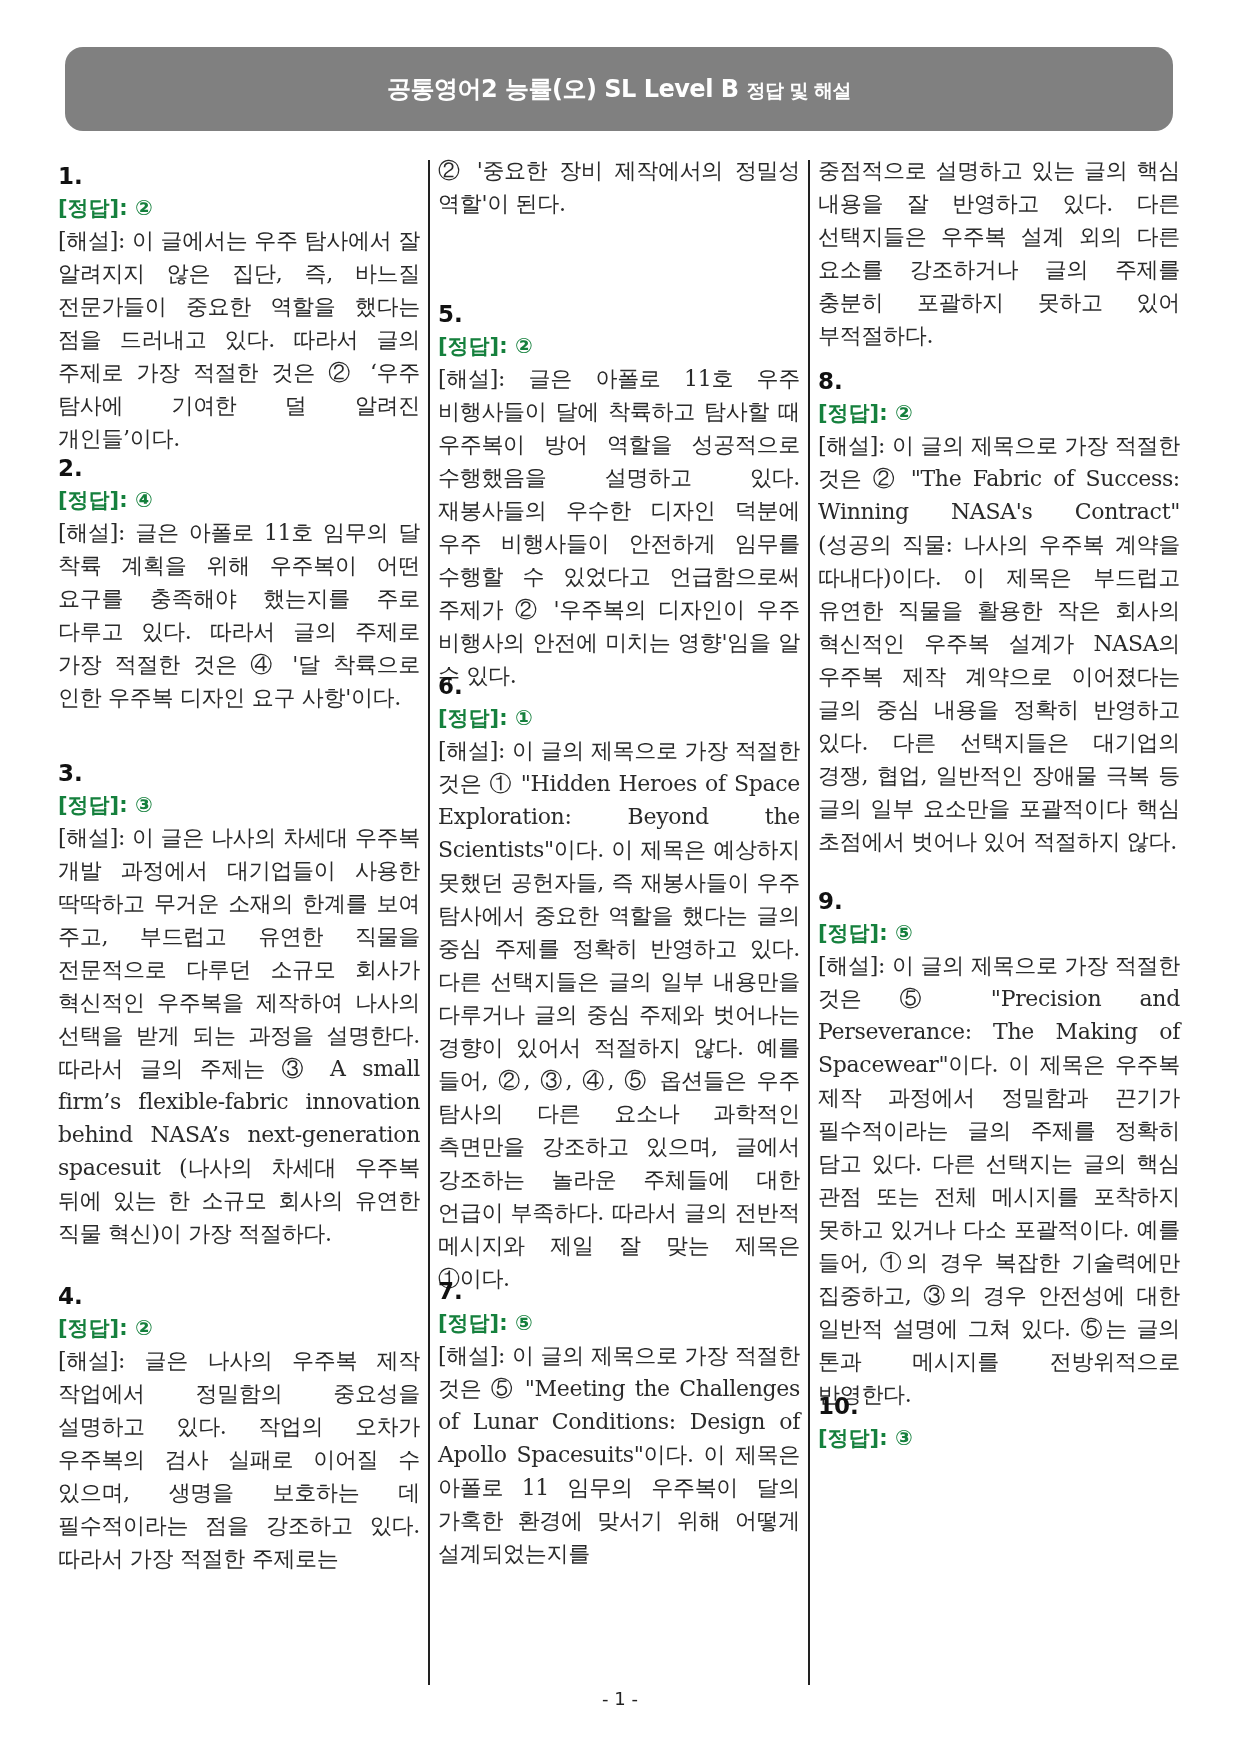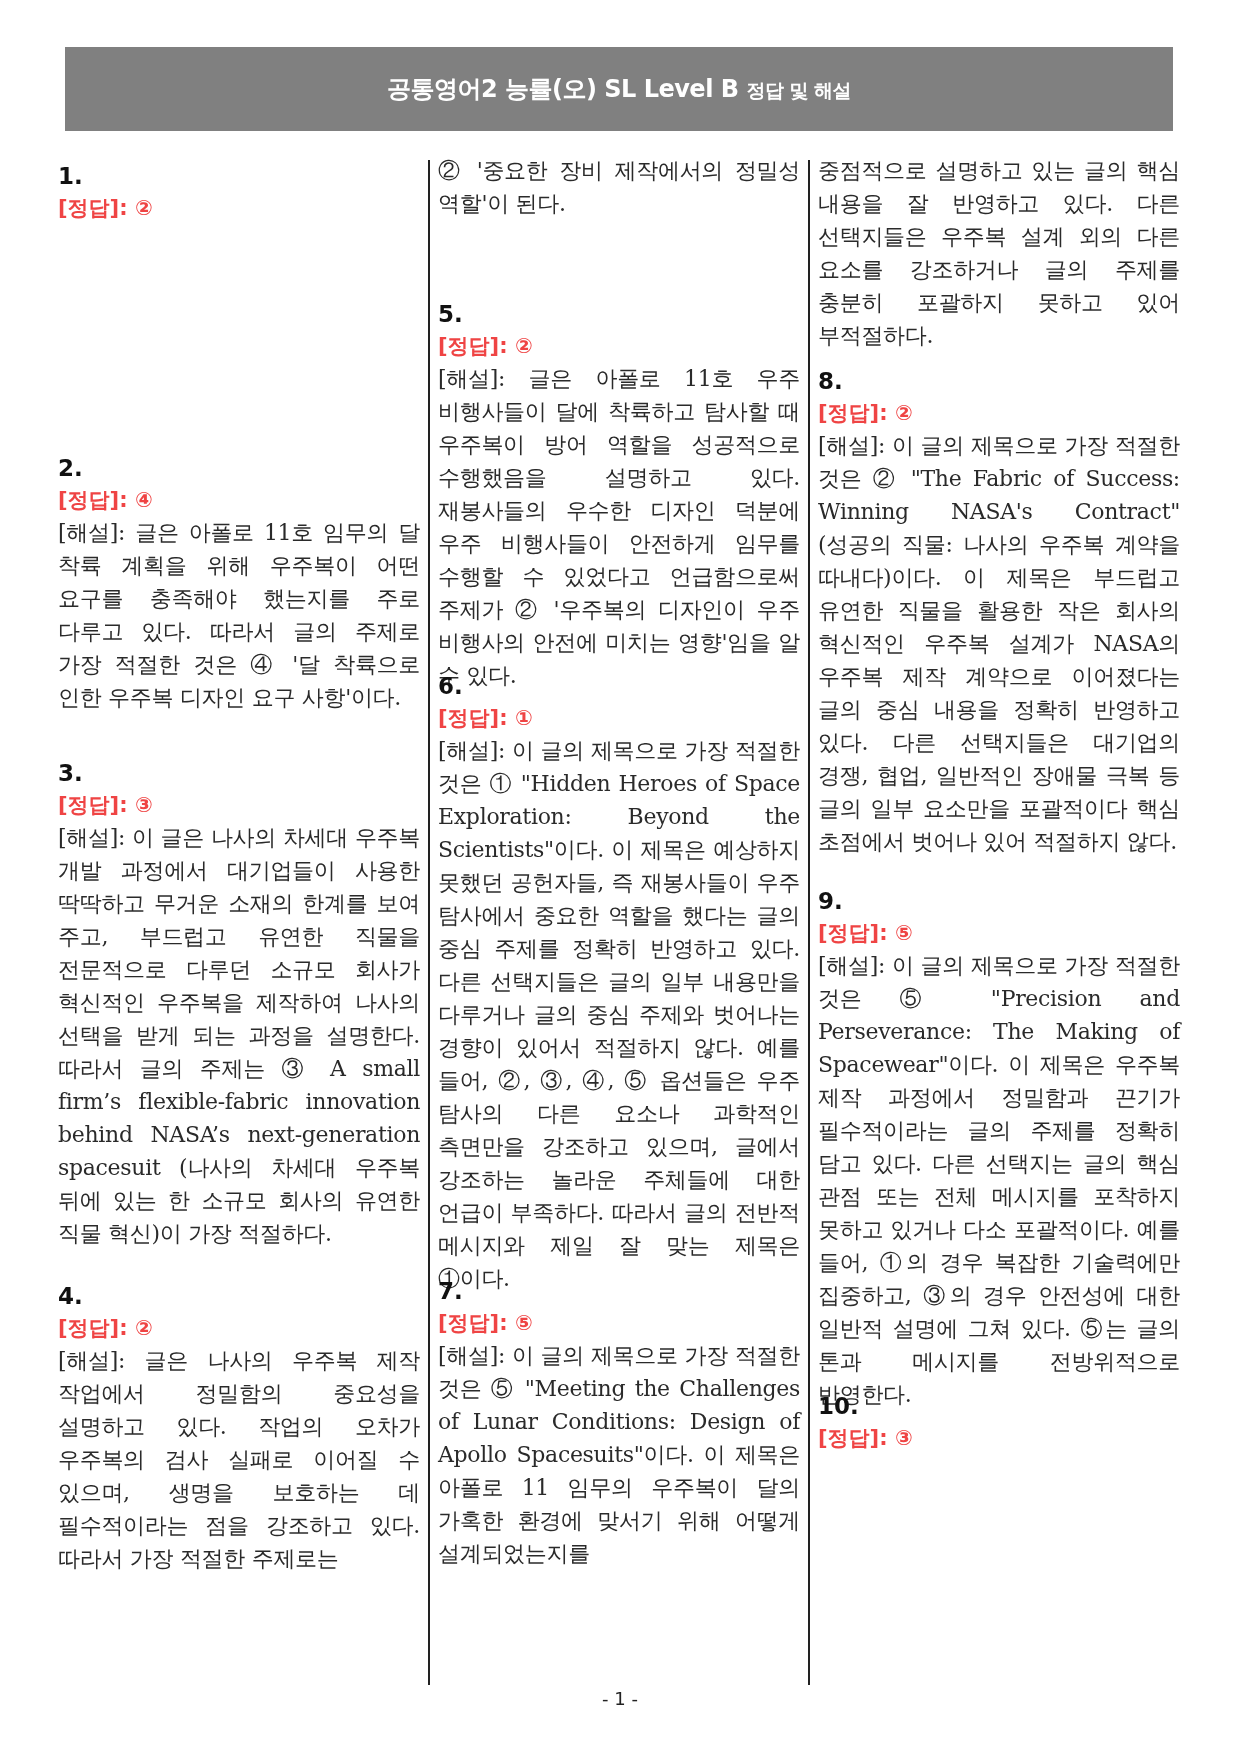--- a/index.html
+++ b/index.html
@@ -18,20 +18,21 @@
     .header-bar {
       position: absolute;
       left: 65px;
       top: 47px;
       width: 1108px;
       height: 84px;
       background: #808080;
       display: flex;
       align-items: center;
       justify-content: center;
+      border-radius: 18px;
     }
     .header-title {
       color: #ffffff;
       font-family: "DejaVu Sans", sans-serif;
       font-weight: bold;
       font-size: 24px;
       letter-spacing: -0.5px;
     }
     .header-title .small {
       font-size: 19px;
@@ -71,21 +72,21 @@
       font-size: 23px;
       line-height: 32px;
       color: #111111;
       margin: 0;
     }
     .qanswer {
       font-family: "DejaVu Sans", sans-serif;
       font-weight: bold;
       font-size: 21px;
       line-height: 32px;
-      color: #ef4444;
+      color: #15803d;
       margin: 0;
     }
     .qexpl {
       font-size: 22px;
       line-height: 33px;
       text-align: justify;
       color: #2a2a2a;
       margin: 0;
       letter-spacing: -0.3px;
       word-break: keep-all;
@@ -112,20 +113,21 @@
 </div>
 
 <div class="columns">
   <div class="col-divider divider-1"></div>
   <div class="col-divider divider-2"></div>
 
   <div class="col col-1">
     <div class="qblock" style="top:0px;">
       <p class="qnum">1.</p>
       <p class="qanswer">[정답]: ②</p>
+      <p class="qexpl">[해설]: 이 글에서는 우주 탐사에서 잘 알려지지 않은 집단, 즉, 바느질 전문가들이 중요한 역할을 했다는 점을 드러내고 있다. 따라서 글의 주제로 가장 적절한 것은 ② ‘우주 탐사에 기여한 덜 알려진 개인들’이다.</p>
     </div>
     <div class="qblock" style="top:292px;">
       <p class="qnum">2.</p>
       <p class="qanswer">[정답]: ④</p>
       <p class="qexpl">[해설]: 글은 아폴로 11호 임무의 달 착륙 계획을 위해 우주복이 어떤 요구를 충족해야 했는지를 주로 다루고 있다. 따라서 글의 주제로 가장 적절한 것은 ④ '달 착륙으로 인한 우주복 디자인 요구 사항'이다.</p>
     </div>
     <div class="qblock" style="top:597px;">
       <p class="qnum">3.</p>
       <p class="qanswer">[정답]: ③</p>
       <p class="qexpl">[해설]: 이 글은 나사의 차세대 우주복 개발 과정에서 대기업들이 사용한 딱딱하고 무거운 소재의 한계를 보여 주고, 부드럽고 유연한 직물을 전문적으로 다루던 소규모 회사가 혁신적인 우주복을 제작하여 나사의 선택을 받게 되는 과정을 설명한다. 따라서 글의 주제는 ③ A small firm’s flexible-fabric innovation behind NASA’s next-generation spacesuit (나사의 차세대 우주복 뒤에 있는 한 소규모 회사의 유연한 직물 혁신)이 가장 적절하다.</p>

